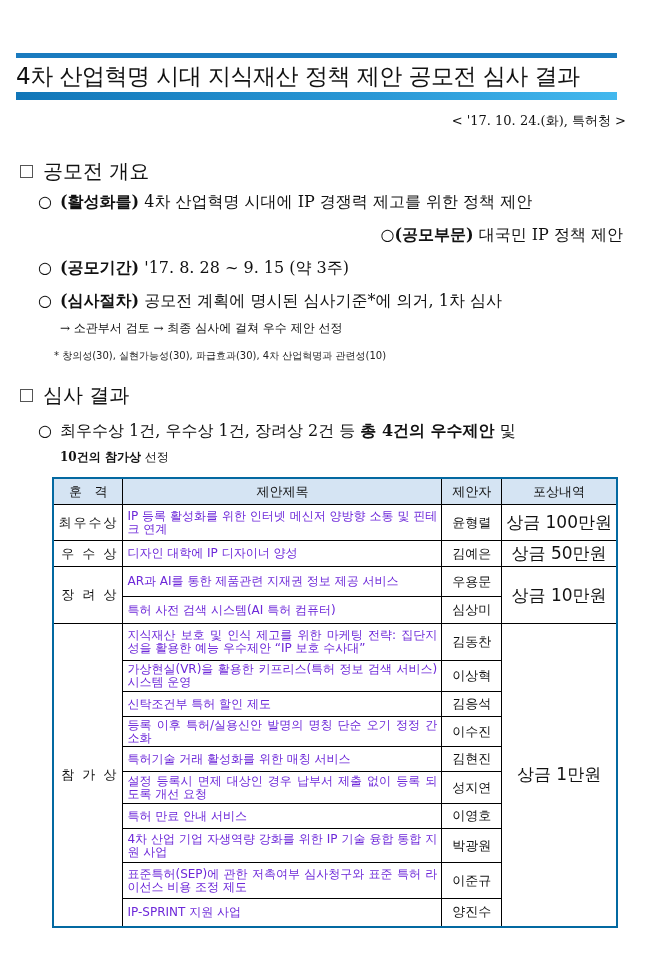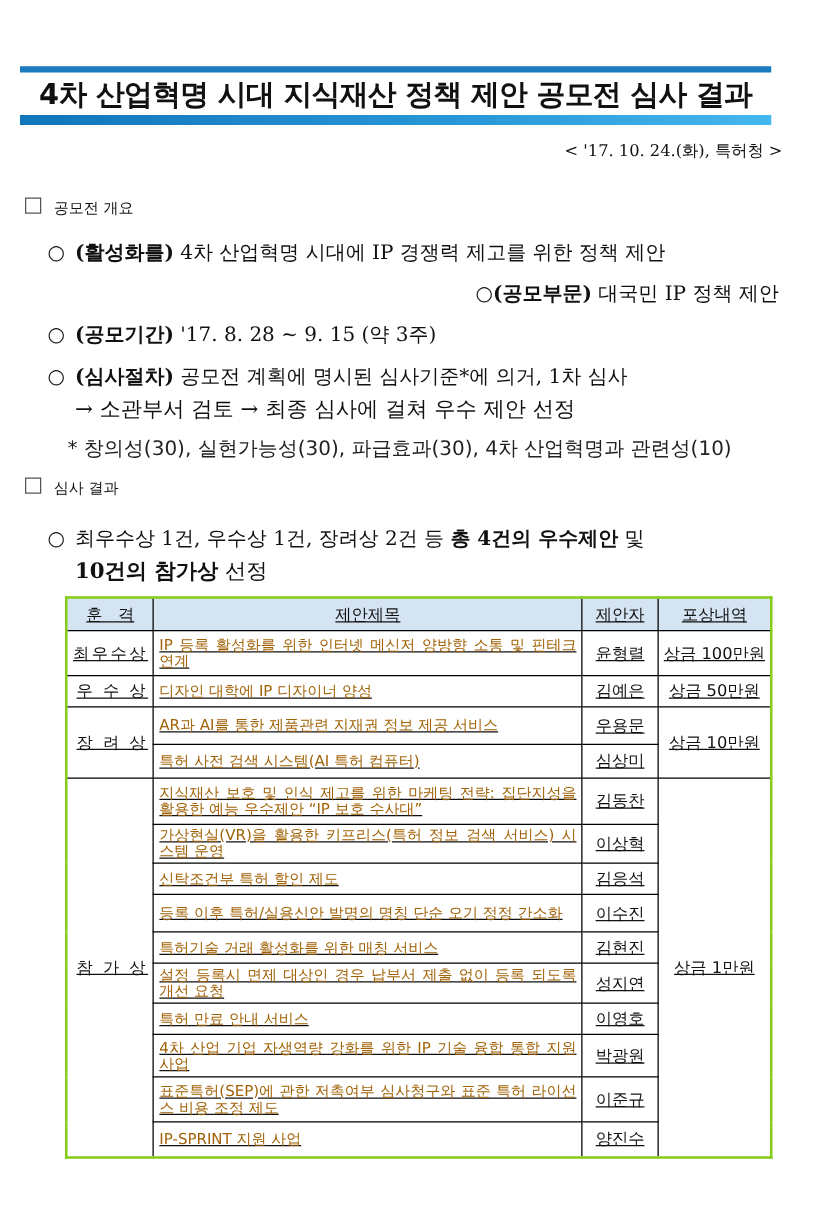--- a/index.html
+++ b/index.html
@@ -1,40 +1,40 @@
 <!DOCTYPE html>
 <html><head>
 <meta charset="utf-8">
 <style>
   html, body { margin:0; padding:0; background:#ffffff; }
   body { width:656px; height:969px; position:relative; overflow:hidden;
          font-family:"DejaVu Serif","Liberation Serif",serif; color:#111; }
   .bar-top { position:absolute; left:16px; top:53px; width:601px; height:5px; background:#1a7bbf; }
   .bar-bot { position:absolute; left:16px; top:92px; width:601px; height:8px;
              background:linear-gradient(90deg,#1176b8 0%,#2a98d6 60%,#43b8ee 100%); }
-  .title { position:absolute; left:16px; top:60px; width:601px; height:32px; text-align:center;
-           font-family:"DejaVu Sans","Liberation Sans",sans-serif; font-weight:bold; font-size:23px;
+  .title { position:absolute; left:16px; top:60px; width:601px; height:32px; 
+           font-family:"DejaVu Sans","Liberation Sans",sans-serif; font-weight:normal; font-size:23px;
            line-height:32px; letter-spacing:-0.5px; color:#111; }
   .dateline { position:absolute; right:30px; top:112px; font-size:13px; color:#111; }
-  .sec { position:absolute; left:20px; font-size:12px; display:flex; align-items:flex-start; }
+  .sec { position:absolute; left:20px; font-size:20px; display:flex; align-items:center; }
   .sec .box { width:11px; height:11px; border:1px solid #555; margin-right:10px; display:inline-block; }
   .bullet { position:absolute; left:38px; font-size:16px; line-height:26px; width:585px; }
   .bullet .o { display:inline-block; width:22px; }
   .bullet b { font-weight:bold; }
-  .cont { position:absolute; left:60px; font-size:17px; line-height:26px; }
-  .note { position:absolute; left:54px; top:349px; font-size:16px; font-family:"DejaVu Sans","Liberation Sans",sans-serif; color:#222; }
+  .cont { position:absolute; left:60px; font-size:12px; line-height:26px; }
+  .note { position:absolute; left:54px; top:349px; font-size:10px; font-family:"DejaVu Sans","Liberation Sans",sans-serif; color:#222; }
   table.res { position:absolute; left:52px; top:477px; width:566px; border-collapse:collapse;
               font-family:"DejaVu Sans","Liberation Sans",sans-serif; font-size:12px; }
   table.res td, table.res th { border:1px solid #000; padding:1px 4px; }
-  table.res { border:2px solid #84cc16;text-decoration:underline; }
+  table.res { border:2px solid #0369a1; }
   table.res th { background:#d5e4f3; font-weight:normal; font-size:13px; height:23px; }
   table.res td.grade { text-align:right; font-size:13px; letter-spacing:2px; white-space:nowrap; }
-  table.res td.title-cell { line-height:13px; text-align:justify; color:#a16207; }
+  table.res td.title-cell { line-height:13px; text-align:justify; color:#6d28d9; }
   table.res td.name { text-align:center; font-size:13px; white-space:nowrap; }
-  table.res td.prize { text-align:center; font-size:13px; white-space:nowrap; }
+  table.res td.prize { text-align:center; font-size:17px; white-space:nowrap; }
 </style>
 </head>
 <body>
 
 <div class="bar-top"></div>
 <div class="title">4차 산업혁명 시대 지식재산 정책 제안 공모전 심사 결과</div>
 <div class="bar-bot"></div>
 <div class="dateline">&lt; '17. 10. 24.(화), 특허청 &gt;</div>
 
 <div class="sec" style="top:158px;">

